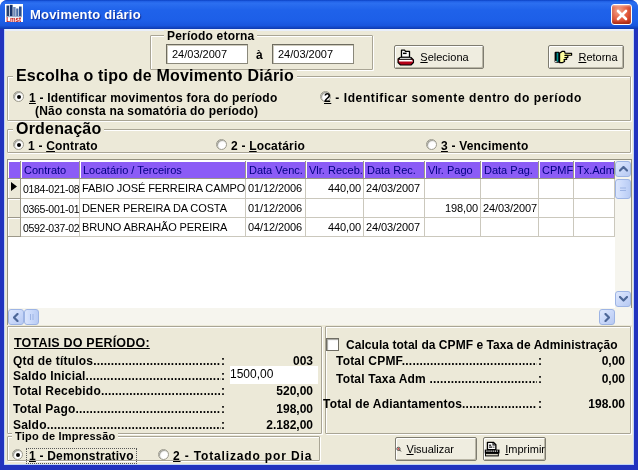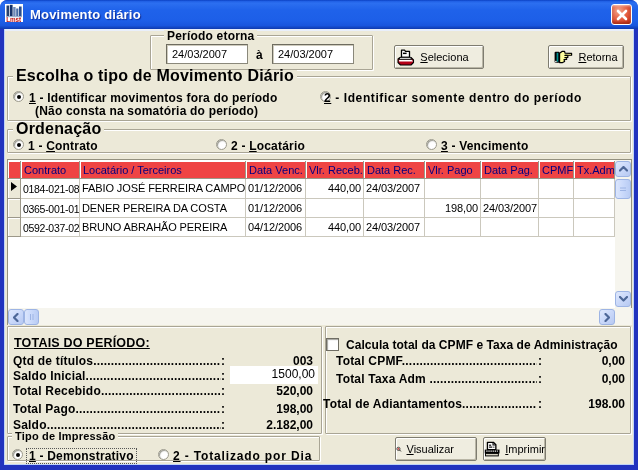--- a/index.html
+++ b/index.html
@@ -32,21 +32,21 @@
 .edit{position:absolute;background:#fff;border:1px solid #8A887B;border-top-color:#6E6C60;border-left-color:#6E6C60;box-shadow:inset 1px 1px 0 #CFCCBE;font-size:11px;padding:3px 3px 0 5px;color:#000}
 
 .radio{position:absolute;width:11px;height:11px;border-radius:50%;background:#fff;
  border:1px solid #9C9A8C;box-shadow:inset 1px 1px 1px rgba(112,112,100,.7)}
 .radio.on::after{content:"";position:absolute;left:3px;top:3px;width:4px;height:4px;border-radius:50%;background:#000}
 .rlab{position:absolute;font-size:12px;font-weight:bold;white-space:nowrap;letter-spacing:.2px}
 .rlab u{text-decoration:underline}
 
 .gridbox{position:absolute;left:7px;top:159px;width:625px;height:166px;background:#fff;
  border:1px solid #94917F}
-.hc{position:absolute;height:18px;background:#ef4444;color:#000080;font-size:11px;
+.hc{position:absolute;height:18px;background:#8b5cf6;color:#000080;font-size:11px;
  border-right:1px solid #9C9889;border-bottom:1px solid #9C9889;
  box-shadow:inset 1px 1px 0 #FFFFFF;padding:3px 0 0 3px;white-space:nowrap;overflow:hidden}
 .dc{position:absolute;height:19px;background:#fff;color:#000;font-size:11px;letter-spacing:-.1px;
  border-right:1px solid #CBC8BD;border-bottom:1px solid #CBC8BD;padding:3px 2px 0 2px;white-space:nowrap;overflow:hidden}
 .dc.num{text-align:right}
 .dc.c1{letter-spacing:-.3px;font-size:10.5px;padding-top:3.5px}
 
 .sb-track{position:absolute;background:#F6F5EE}
 .sb-btn{position:absolute;width:16px;height:16px;border-radius:3px;border:1px solid #9DB4E4;
  background:linear-gradient(135deg,#E0E9FC 0%,#CCDAFA 45%,#B7C9F2 100%);
@@ -213,21 +213,21 @@
 <div class="trow" style="left:13px;top:384px;width:208px">Total Recebido..........................................................................................</div>
 <div class="trow" style="left:221px;top:384px">:</div>
 <div class="tval" style="left:200px;top:384px;width:113px">520,00</div>
 <div class="trow" style="left:13px;top:402px;width:208px">Total Pago..........................................................................................</div>
 <div class="trow" style="left:221px;top:402px">:</div>
 <div class="tval" style="left:200px;top:402px;width:113px">198,00</div>
 <div class="trow" style="left:13px;top:418px;width:208px">Saldo..........................................................................................</div>
 <div class="trow" style="left:221px;top:418px">:</div>
 <div class="tval" style="left:200px;top:418px;width:113px">2.182,00</div>
 <div class="abs" style="left:230px;top:366px;width:88px;height:18px;background:#fff"></div>
-<div class="abs" style="left:230px;top:368px;width:85px;font-size:12px;text-align:right;line-height:13px">1500,00</div>
+<div class="abs" style="left:230px;top:368px;width:85px;font-size:12px;text-align:left;line-height:13px">1500,00</div>
 
 <div class="gb" style="left:325px;top:326px;width:306px;height:108px"></div>
 <div class="abs" style="left:326px;top:338px;width:13px;height:13px;background:#fff;border:1px solid #6F6D63;box-shadow:inset 1px 1px 1px rgba(90,90,80,.55)"></div>
 <div class="trow" style="left:346px;top:338px;letter-spacing:.05px">Calcula total da CPMF e Taxa de Administração</div>
 <div class="trow" style="left:336px;top:354px;width:201px">Total CPMF..........................................................................................</div>
 <div class="trow" style="left:538px;top:354px">:</div>
 <div class="tval" style="left:520px;top:354px;width:105px">0,00</div>
 <div class="trow" style="left:336px;top:372px;width:201px">Total Taxa Adm ..........................................................................................</div>
 <div class="trow" style="left:538px;top:372px">:</div>
 <div class="tval" style="left:520px;top:372px;width:105px">0,00</div>

